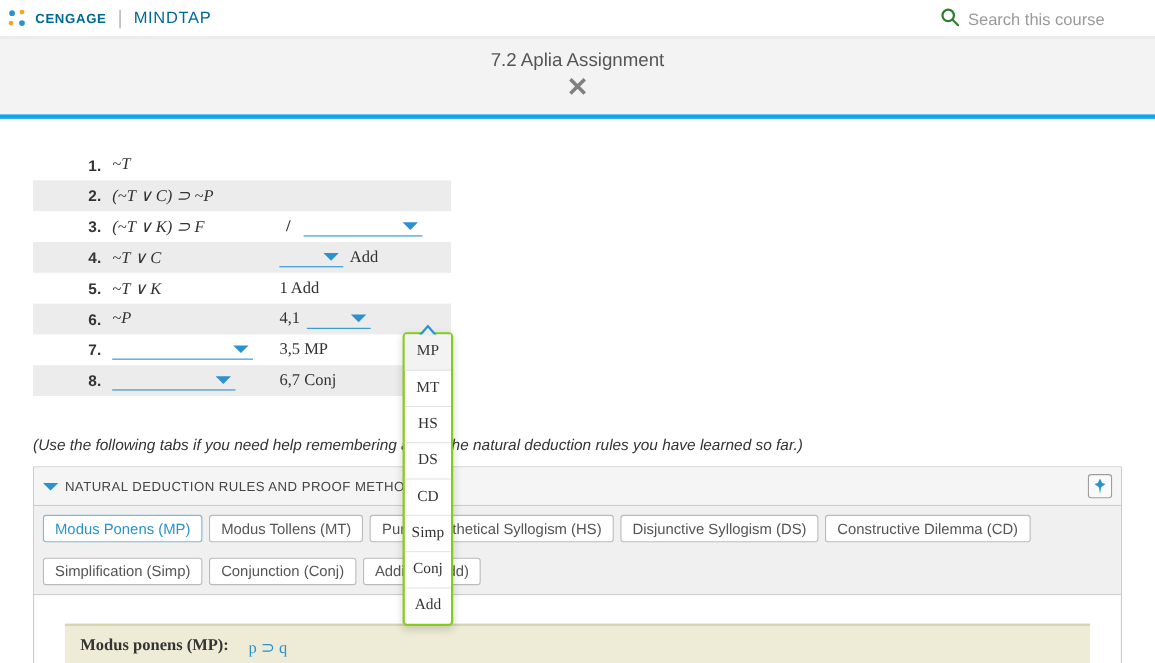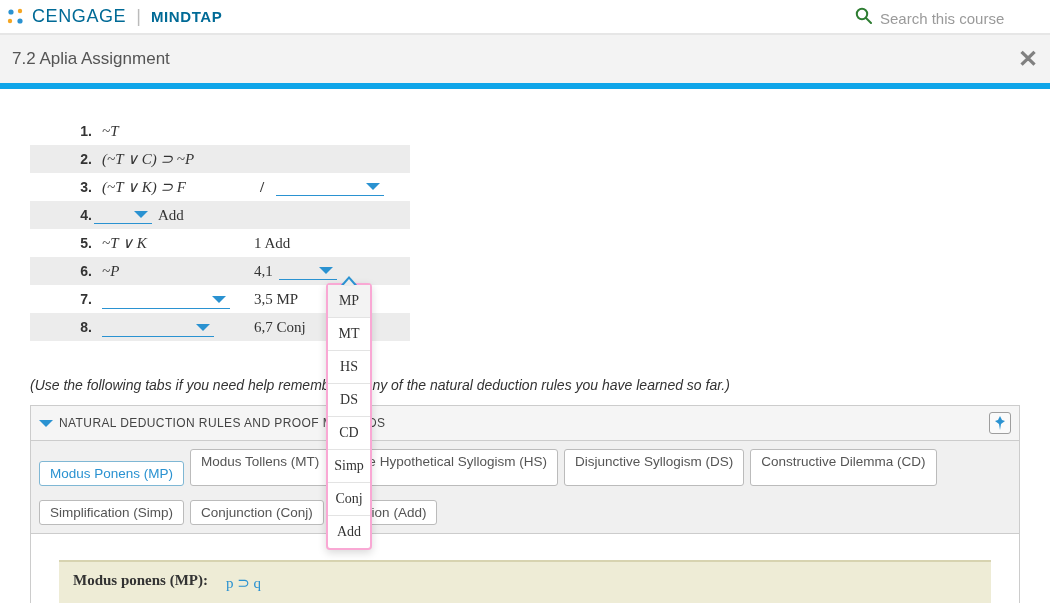--- a/index.html
+++ b/index.html
@@ -1,56 +1,56 @@
 <!DOCTYPE html>
 <html><head>
   <meta charset="utf-8">
   <style>
     * { box-sizing: border-box; margin: 0; padding: 0; }
     body { font-family: "Segoe UI", Arial, sans-serif; font-size: 14px; color: #333; background: #fff; }
     .header { display: flex; align-items: center; justify-content: space-between; padding: 6px 10px 6px 6px; border-bottom: 1px solid #e6e6e6; }
     .brand-wrap { display: flex; align-items: center; gap: 6px; }
     .brand-logo { display: flex; gap: 1px; }
-    .brand-text { color: #006a96; font-weight: 400; letter-spacing: 0.6px; font-size: 18px; }
+    .brand-text { color: #006a96; font-weight: 700; letter-spacing: 0.6px; font-size: 12px; }
     .brand-divider { color: #bbb; font-size: 18px; font-weight: 300; margin: 0 4px; }
-    .brand-sub { color: #006a96; font-weight: 700; letter-spacing: 0.6px; font-size: 15px; }
+    .brand-sub { color: #006a96; font-weight: 400; letter-spacing: 0.6px; font-size: 15px; }
     .search-wrap { display: flex; align-items: flex-end; gap: 8px; color: #888; }
     .search-wrap input { border: none; outline: none; font-size: 15px; color: #888; width: 160px; background: transparent; }
     .search-wrap input::placeholder { color: #9a9a9a; }
-    .gray-bar { background: #f3f3f3; border-top: 1px solid #e6e6e6; border-bottom: 6px solid #0ea5e9; padding: 10px 12px; display: flex; justify-content: space-between; align-items: center; }
+    .gray-bar { background: #f3f3f3; border-top: 1px solid #e6e6e6; border-bottom: 4px solid #0ea5e9; padding: 10px 12px; display: flex; justify-content: space-between; align-items: center; flex-direction: column; }
     .gray-bar .title { color: #555; font-size: 17px; }
     .close-x { color: #808080; font-size: 24px; font-weight: 700; cursor: pointer; }
     .content { padding: 28px 30px 0 30px; }
     .proof-table { width: 380px; }
     .proof-row { display: flex; align-items: center; height: 28px; padding-left: 32px; }
     .proof-row.alt { background: #ececec; }
     .proof-num { width: 32px; font-weight: 700; text-align: right; padding-right: 2px; }
     .proof-statement { flex: 0 0 160px; padding-left: 8px; font-style: italic; font-family: Georgia, serif; font-size: 15px; }
     .proof-just { flex: 1; font-family: Georgia, serif; font-size: 15px; display: flex; align-items: center; gap: 6px;}
     .dropdown-field { display: inline-flex; align-items: center; justify-content: flex-end; border-bottom: 1.5px solid #2a92d1; height: 18px; padding-right: 4px; cursor: pointer; }
     .dropdown-field.w100 { width: 108px; }
     .dropdown-field.w60  { width: 58px; }
     .caret-down { width: 0; height: 0; border-left: 7px solid transparent; border-right: 7px solid transparent; border-top: 7px solid #2a92d1; }
     .slash { font-weight: 700; font-style: normal; padding: 0 6px; }
-    .menu-pop { position: absolute; width: 46px; background: #fff; border: 2px solid #f9a8d4; border-radius: 4px; box-shadow: 0 3px 8px rgba(0,0,0,.15); z-index: 50; }
+    .menu-pop { position: absolute; width: 46px; background: #fff; border: 2px solid #84cc16; border-radius: 4px; box-shadow: 0 3px 8px rgba(0,0,0,.15); z-index: 50; margin-left: 40px; }
     .menu-pop .arrow { position: absolute; top: -9px; left: 50%; transform: translateX(-50%); width: 0; height: 0; border-left: 8px solid transparent; border-right: 8px solid transparent; border-bottom: 9px solid #2a92d1; }
     .menu-pop .arrow-inner { position: absolute; top: -6px; left: 50%; transform: translateX(-50%); width: 0; height: 0; border-left: 6px solid transparent; border-right: 6px solid transparent; border-bottom: 7px solid #ececec; }
     .menu-pop .item { text-align: center; padding: 8px 0; font-family: Georgia, serif; font-size: 14px; color: #333; border-bottom: 1px solid #e3e3e3; cursor: pointer; }
     .menu-pop .item:last-child { border-bottom: none; }
     .menu-pop .item.hl { background: #f3f3f3; }
     .hint-line { font-style: italic; color: #333; margin: 36px 0 12px 0; }
     .rules-panel { border: 1px solid #ccc; }
     .rules-header { display: flex; align-items: center; justify-content: space-between; background: #f5f5f5; border-bottom: 1px solid #ccc; padding: 6px 8px; }
     .rules-header .left { display: flex; align-items: center; gap: 6px; }
     .rules-header .caret-down { border-top-color: #2a92d1; }
     .rules-header .label { font-size: 12px; color: #444; letter-spacing: .4px; }
     .pin-box { border: 1px solid #9e9e9e; border-radius: 3px; width: 22px; height: 22px; display: flex; align-items: center; justify-content: center; background: #fafafa; cursor: pointer; color:#2a92d1; }
     .tabs-row { background: #f0f0f0; padding: 8px 8px 0 8px; border-bottom: 1px solid #ccc; display: flex; flex-wrap: wrap; gap: 6px; }
     .tab-btn { border: 1px solid #bbb; background: #fff; color: #555; padding: 4px 10px; font-size: 13.5px; border-radius: 3px; cursor: pointer; margin-bottom: 8px; white-space: nowrap; }
-    .tab-btn.active { color: #2a92d1; border-color: #7fb7d4; margin-top: 12px; }
+    .tab-btn.active { color: #2a92d1; border-color: #7fb7d4; }
     .rule-body { padding: 26px 28px 0 28px; }
     .rule-card { background: #eeecd6; border-top: 2px solid #d7d3b0; padding: 10px 14px 2px 14px; display: flex; align-items: flex-start; gap: 18px; }
     .rule-name { font-weight: 700; font-family: Georgia, serif; font-size: 15px; }
     .rule-formula { font-family: Georgia, serif; color: #2a92d1; font-size: 15px; line-height: 1.5; }
     .proof-area { position: relative; }
   </style>
 </head>
 <body>
 
 <div class="header">
@@ -102,20 +102,21 @@
         <div class="proof-statement"><span>(~<i>T</i> ∨ <i>K</i>) ⊃ <i>F</i></span></div>
         <div class="proof-just">
           <span class="slash">/</span>
           <span class="dropdown-field w100">
               <span class="caret-down"></span>
             </span>
         </div>
       </div>
       <div class="proof-row alt">
         <div class="proof-num">4.</div>
+        <div class="proof-statement"><span>~<i>T</i> ∨ <i>C</i></span></div>
         <div class="proof-just">
           <span class="dropdown-field w60">
               <span class="caret-down"></span>
             </span>
           <span>Add</span>
         </div>
       </div>
       <div class="proof-row">
         <div class="proof-num">5.</div>
         <div class="proof-statement"><span>~<i>T</i> ∨ <i>K</i></span></div>

